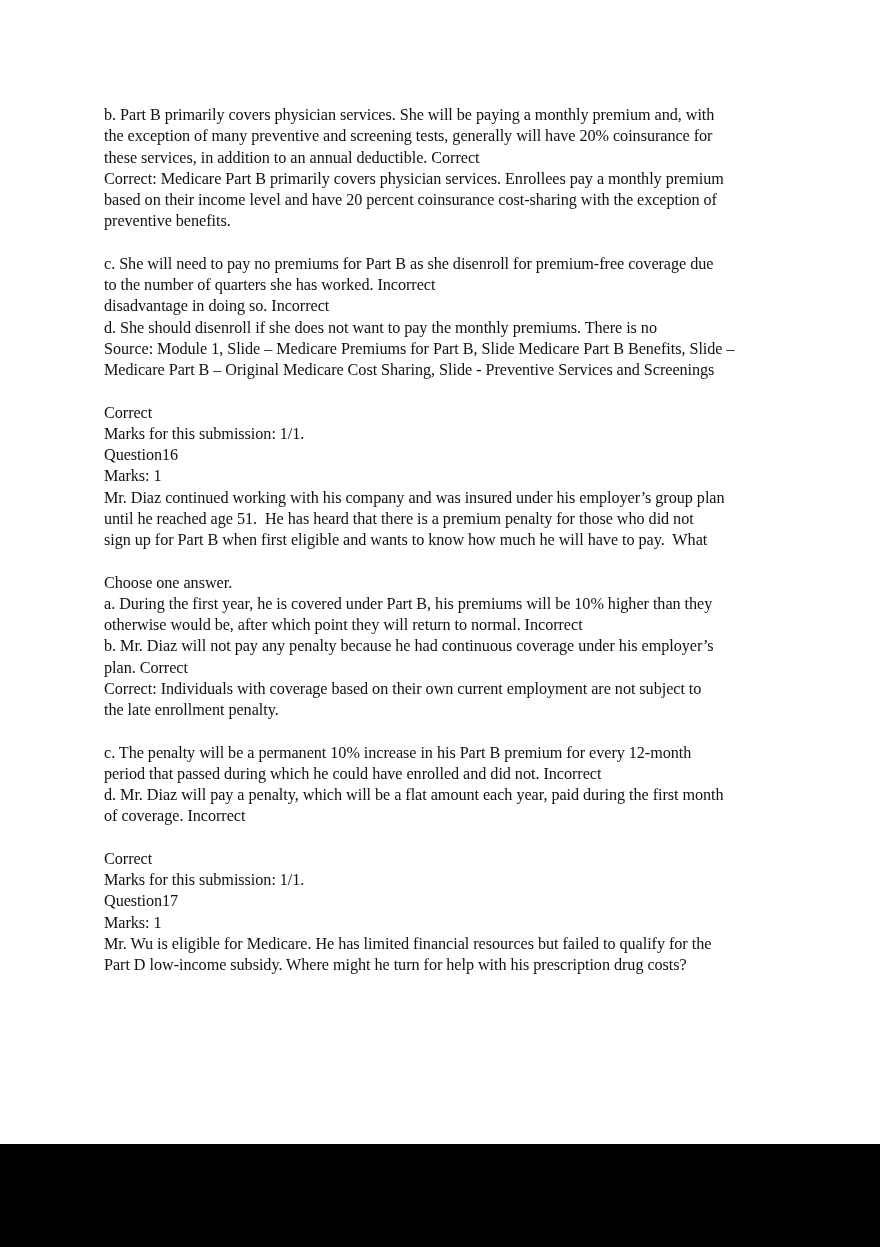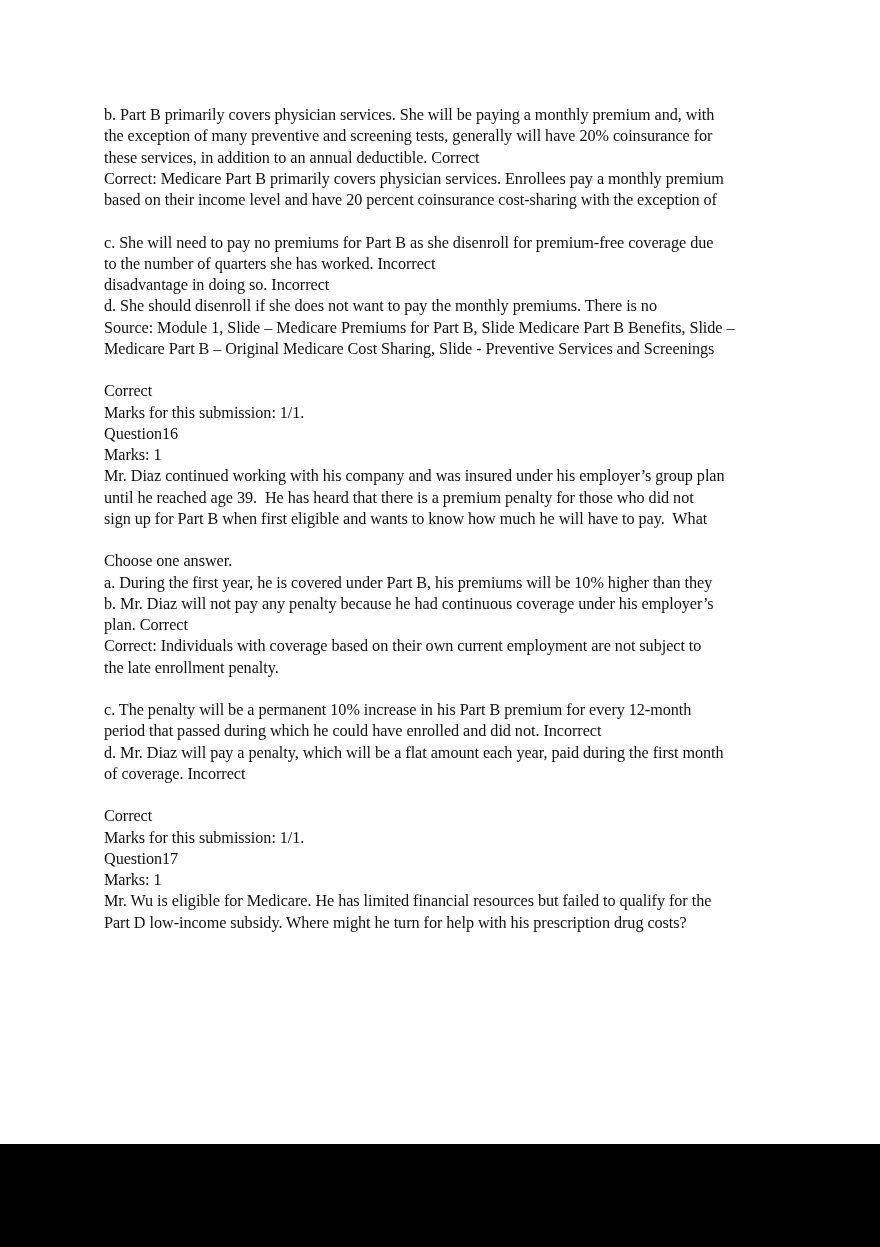--- a/index.html
+++ b/index.html
@@ -58,20 +58,21 @@
   <div class="content">
 
     <div class="block">
       <span class="line">b. Part B primarily covers physician services. She will be paying a monthly premium and, with</span>
       <span class="line">the exception of many preventive and screening tests, generally will have 20% coinsurance for</span>
       <span class="line">these services, in addition to an annual deductible. Correct</span>
     </div>
     <div class="block">
       <span class="line">Correct: Medicare Part B primarily covers physician services. Enrollees pay a monthly premium</span>
       <span class="line">based on their income level and have 20 percent coinsurance cost-sharing with the exception of</span>
+      <span class="line">preventive benefits.</span>
     </div>
     <span class="blank"></span>
     <div class="block">
       <span class="line">c. She will need to pay no premiums for Part B as she disenroll for premium-free coverage due</span>
       <span class="line">to the number of quarters she has worked. Incorrect</span>
     </div>
     <div class="block">
       <span class="line">disadvantage in doing so. Incorrect</span>
       <span class="line">d. She should disenroll if she does not want to pay the monthly premiums. There is no</span>
     </div>
@@ -80,27 +81,28 @@
       <span class="line">Medicare Part B – Original Medicare Cost Sharing, Slide - Preventive Services and Screenings</span>
     </div>
     <span class="blank"></span>
     <span class="line">Correct</span>
     <span class="line">Marks for this submission: 1/1.</span>
 
     <span class="line">Question16</span>
     <span class="line">Marks: 1</span>
     <div class="block">
       <span class="line">Mr. Diaz continued working with his company and was insured under his employer’s group plan</span>
-      <span class="line">until he reached age 39.  He has heard that there is a premium penalty for those who did not</span>
+      <span class="line">until he reached age 51.  He has heard that there is a premium penalty for those who did not</span>
       <span class="line">sign up for Part B when first eligible and wants to know how much he will have to pay.  What</span>
     </div>
     <span class="blank"></span>
     <span class="line">Choose one answer.</span>
     <div class="block">
       <span class="line">a. During the first year, he is covered under Part B, his premiums will be 10% higher than they</span>
+      <span class="line">otherwise would be, after which point they will return to normal. Incorrect</span>
     </div>
     <div class="block">
       <span class="line">b. Mr. Diaz will not pay any penalty because he had continuous coverage under his employer’s</span>
       <span class="line">plan. Correct</span>
     </div>
     <div class="block">
       <span class="line">Correct: Individuals with coverage based on their own current employment are not subject to</span>
       <span class="line">the late enrollment penalty.</span>
     </div>
     <span class="blank"></span>

